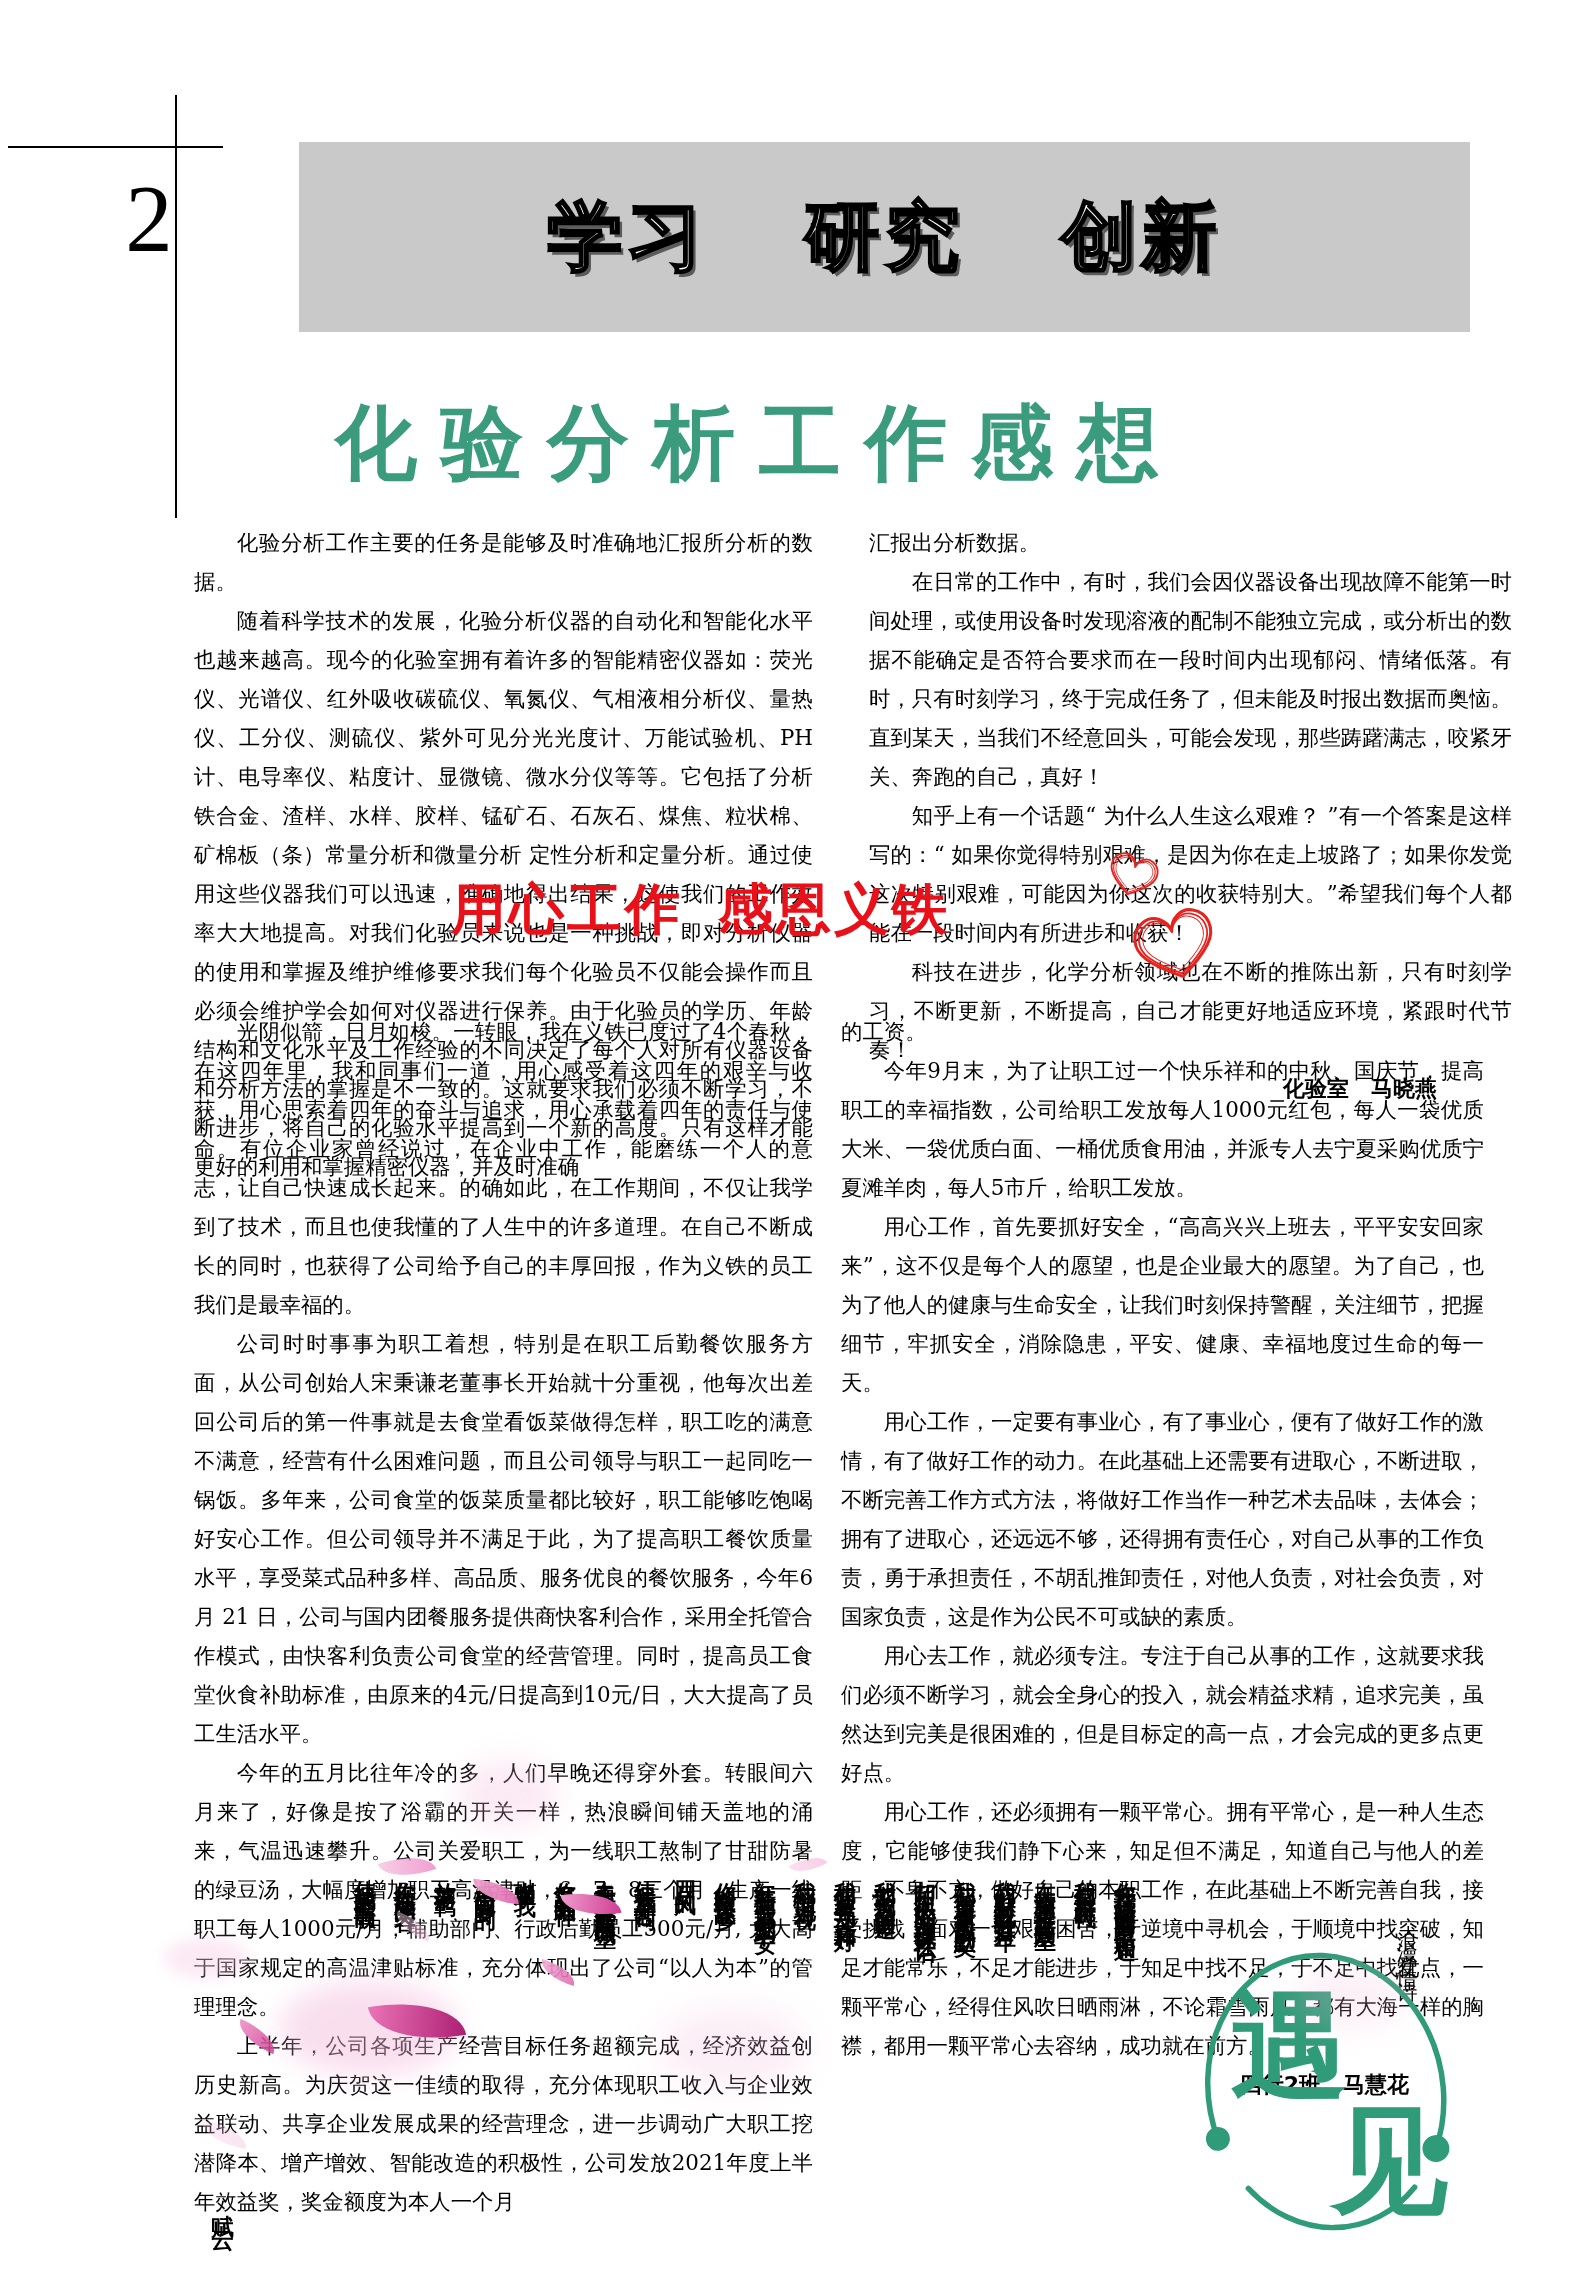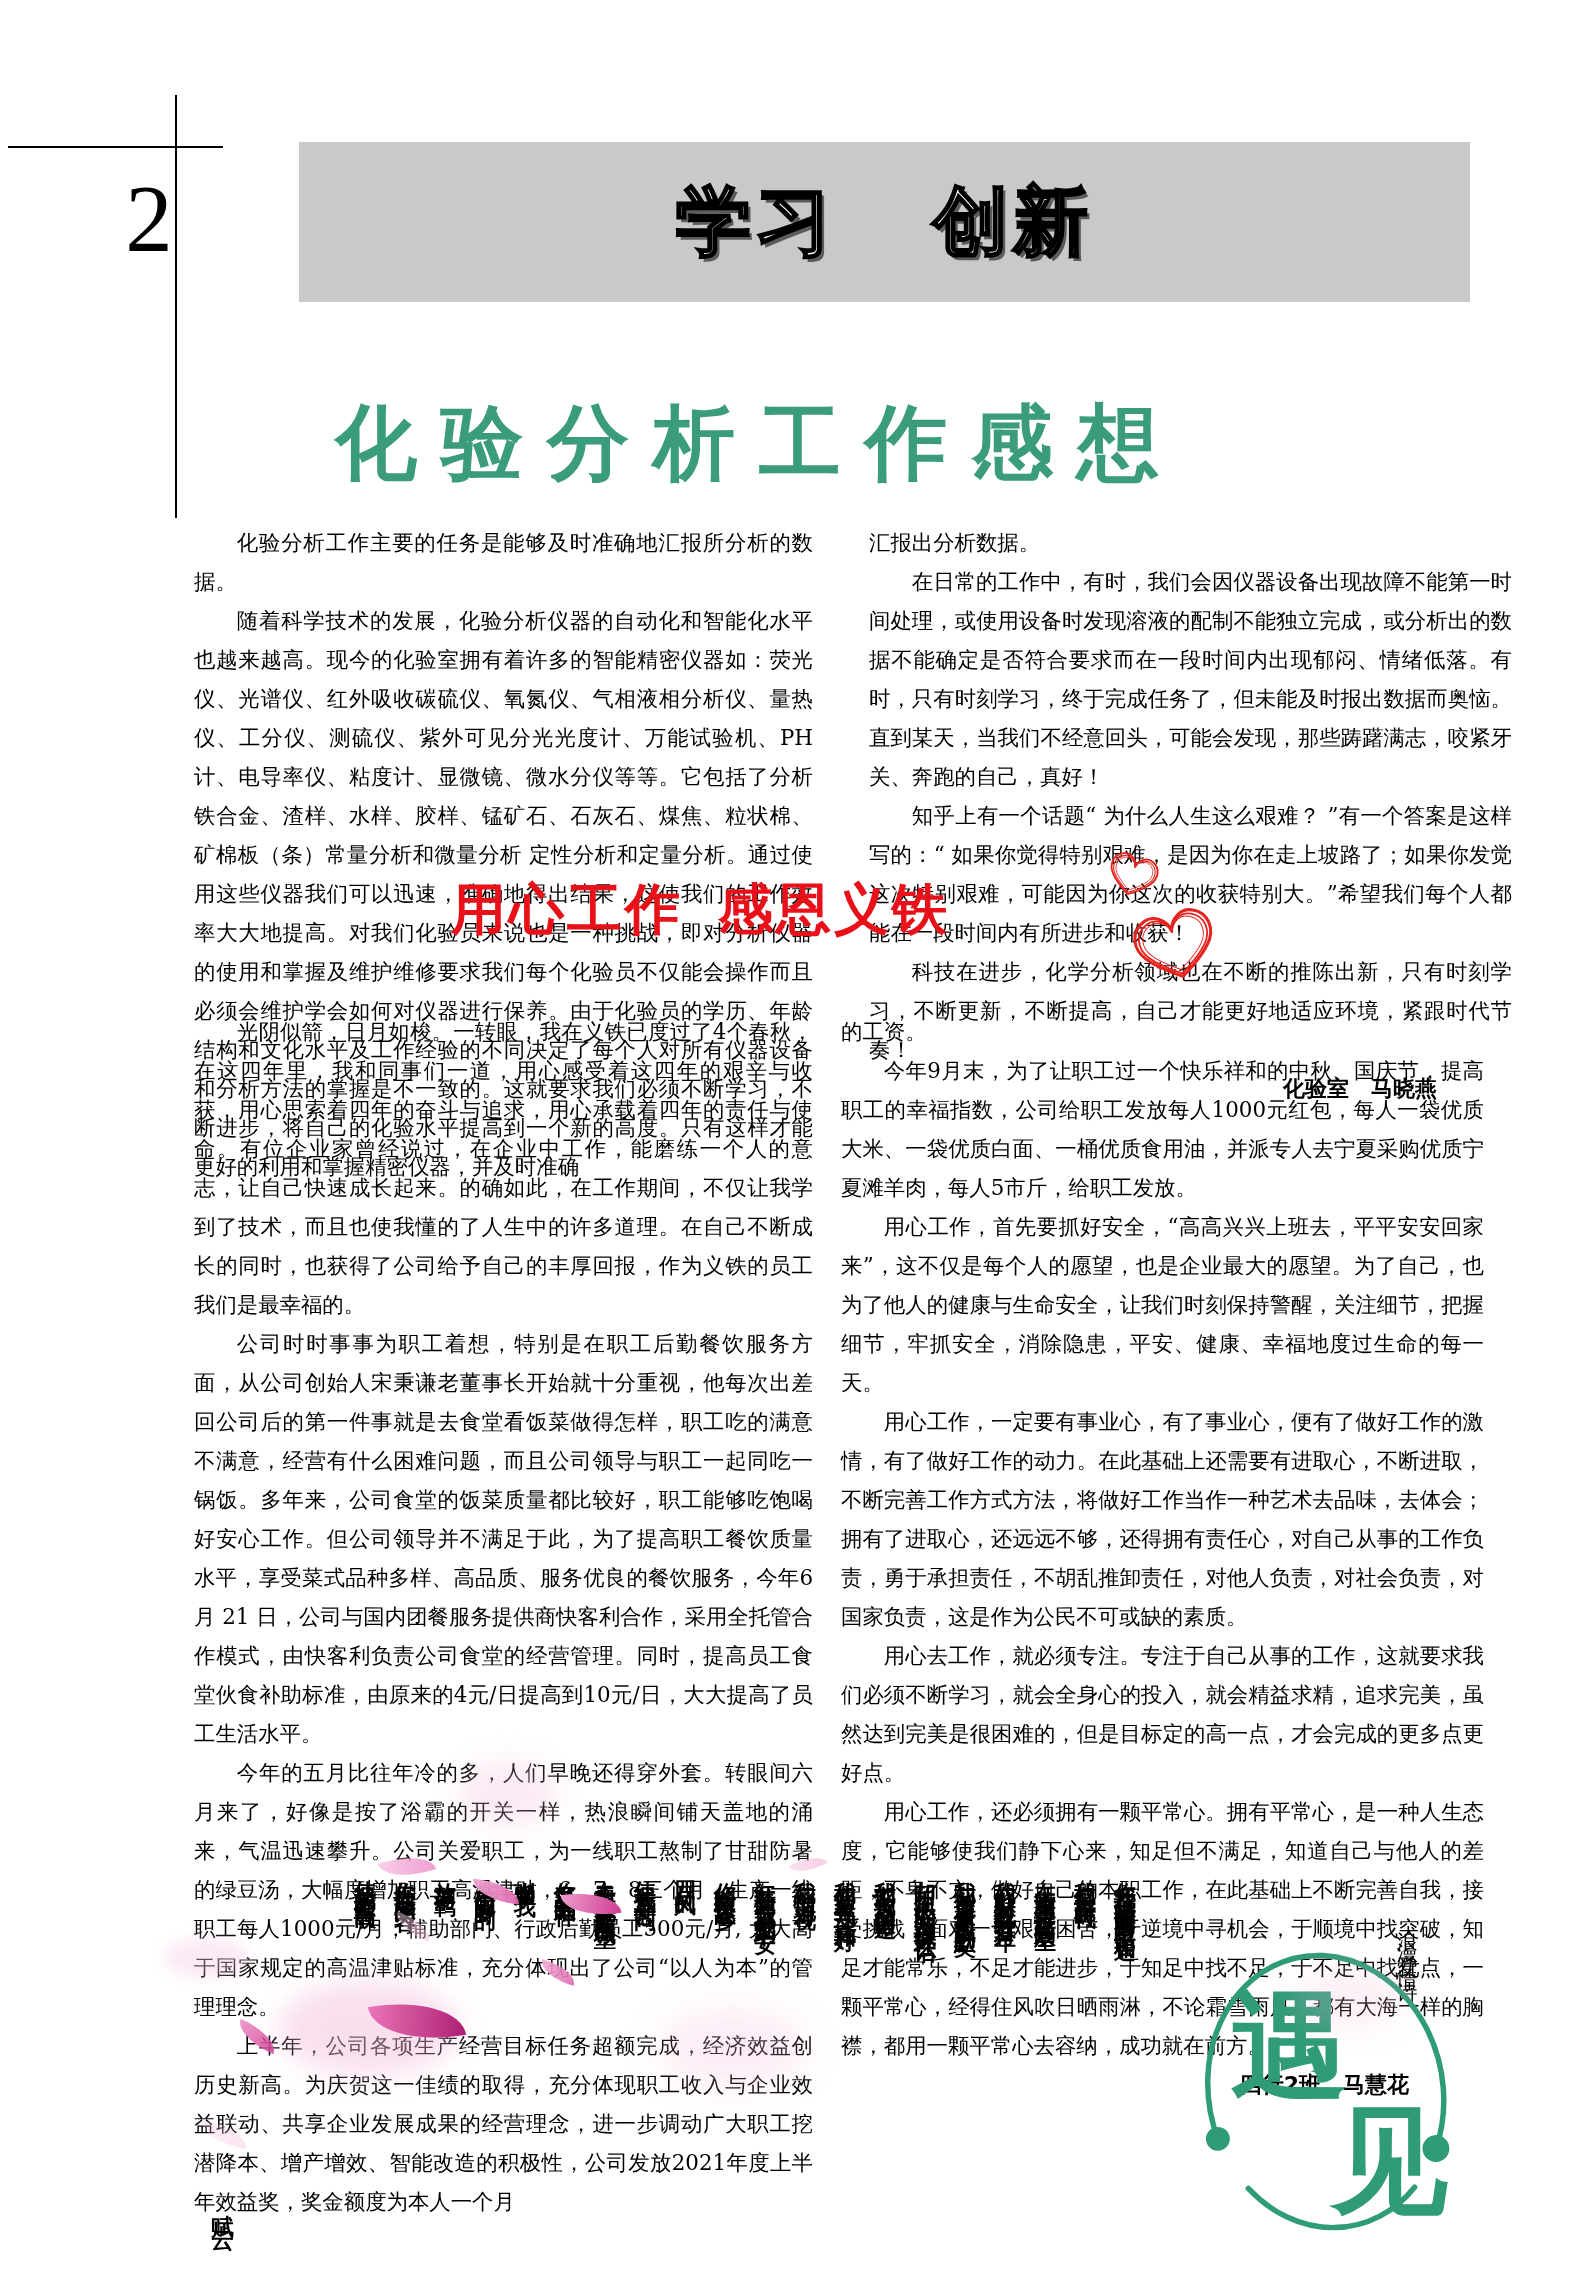--- a/index.html
+++ b/index.html
@@ -11,21 +11,21 @@
   
   .hline{position:absolute;left:7.5px;top:146px;width:215px;height:2px;background:#000;}
   .vline{position:absolute;left:175px;top:95px;width:2px;height:423px;background:#000;}
   .pagenum{
     position:absolute;left:119px;top:172px;width:60px;
     font-family:"Liberation Serif",serif;font-size:95px;line-height:1;
     text-align:center;
   }
   
   .banner{
-    position:absolute;left:299px;top:142px;width:1171px;height:160px;
+    position:absolute;left:299px;top:142px;width:1171px;height:190px;
     background:#c9c9c9;display:flex;align-items:center;justify-content:center;gap:97px;
   }
   .banner-word{
     font-family:"DejaVu Sans","Liberation Sans",sans-serif;
     font-weight:900;font-size:75px;color:#ffffff;
     -webkit-text-stroke:2.5px #000;
     text-shadow:3.5px 3.5px 0 rgba(0,0,0,0.55);
     letter-spacing:5px;
   }
   
@@ -81,20 +81,21 @@
 </style>
 </head>
 <body>
 
 <div class="hline"></div>
 <div class="vline"></div>
 <div class="pagenum">2</div>
 
 <div class="banner" id="banner">
     <span class="banner-word">学习</span>
+    <span class="banner-word">研究</span>
     <span class="banner-word">创新</span>
   </div>
 
 <div class="title-green" style="color:#3a9b7d;">化验分析工作感想</div>
 <div class="col" id="a1-left">
     <p class="para indent">化验分析工作主要的任务是能够及时准确地汇报所分析的数据。</p>
     <p class="para indent">随着科学技术的发展，化验分析仪器的自动化和智能化水平也越来越高。现今的化验室拥有着许多的智能精密仪器如：荧光仪、光谱仪、红外吸收碳硫仪、氧氮仪、气相液相分析仪、量热仪、工分仪、测硫仪、紫外可见分光光度计、万能试验机、PH 计、电导率仪、粘度计、显微镜、微水分仪等等。它包括了分析铁合金、渣样、水样、胶样、锰矿石、石灰石、煤焦、粒状棉、矿棉板（条）常量分析和微量分析 定性分析和定量分析。通过使用这些仪器我们可以迅速，准确地得出结果，这使我们的工作效率大大地提高。对我们化验员来说也是一种挑战，即对分析仪器的使用和掌握及维护维修要求我们每个化验员不仅能会操作而且必须会维护学会如何对仪器进行保养。由于化验员的学历、年龄结构和文化水平及工作经验的不同决定了每个人对所有仪器设备和分析方法的掌握是不一致的。这就要求我们必须不断学习，不断进步，将自己的化验水平提高到一个新的高度。只有这样才能更好的利用和掌握精密仪器，并及时准确</p>
   </div>
 <div class="col" id="a1-right">
     <p class="para">汇报出分析数据。</p>

